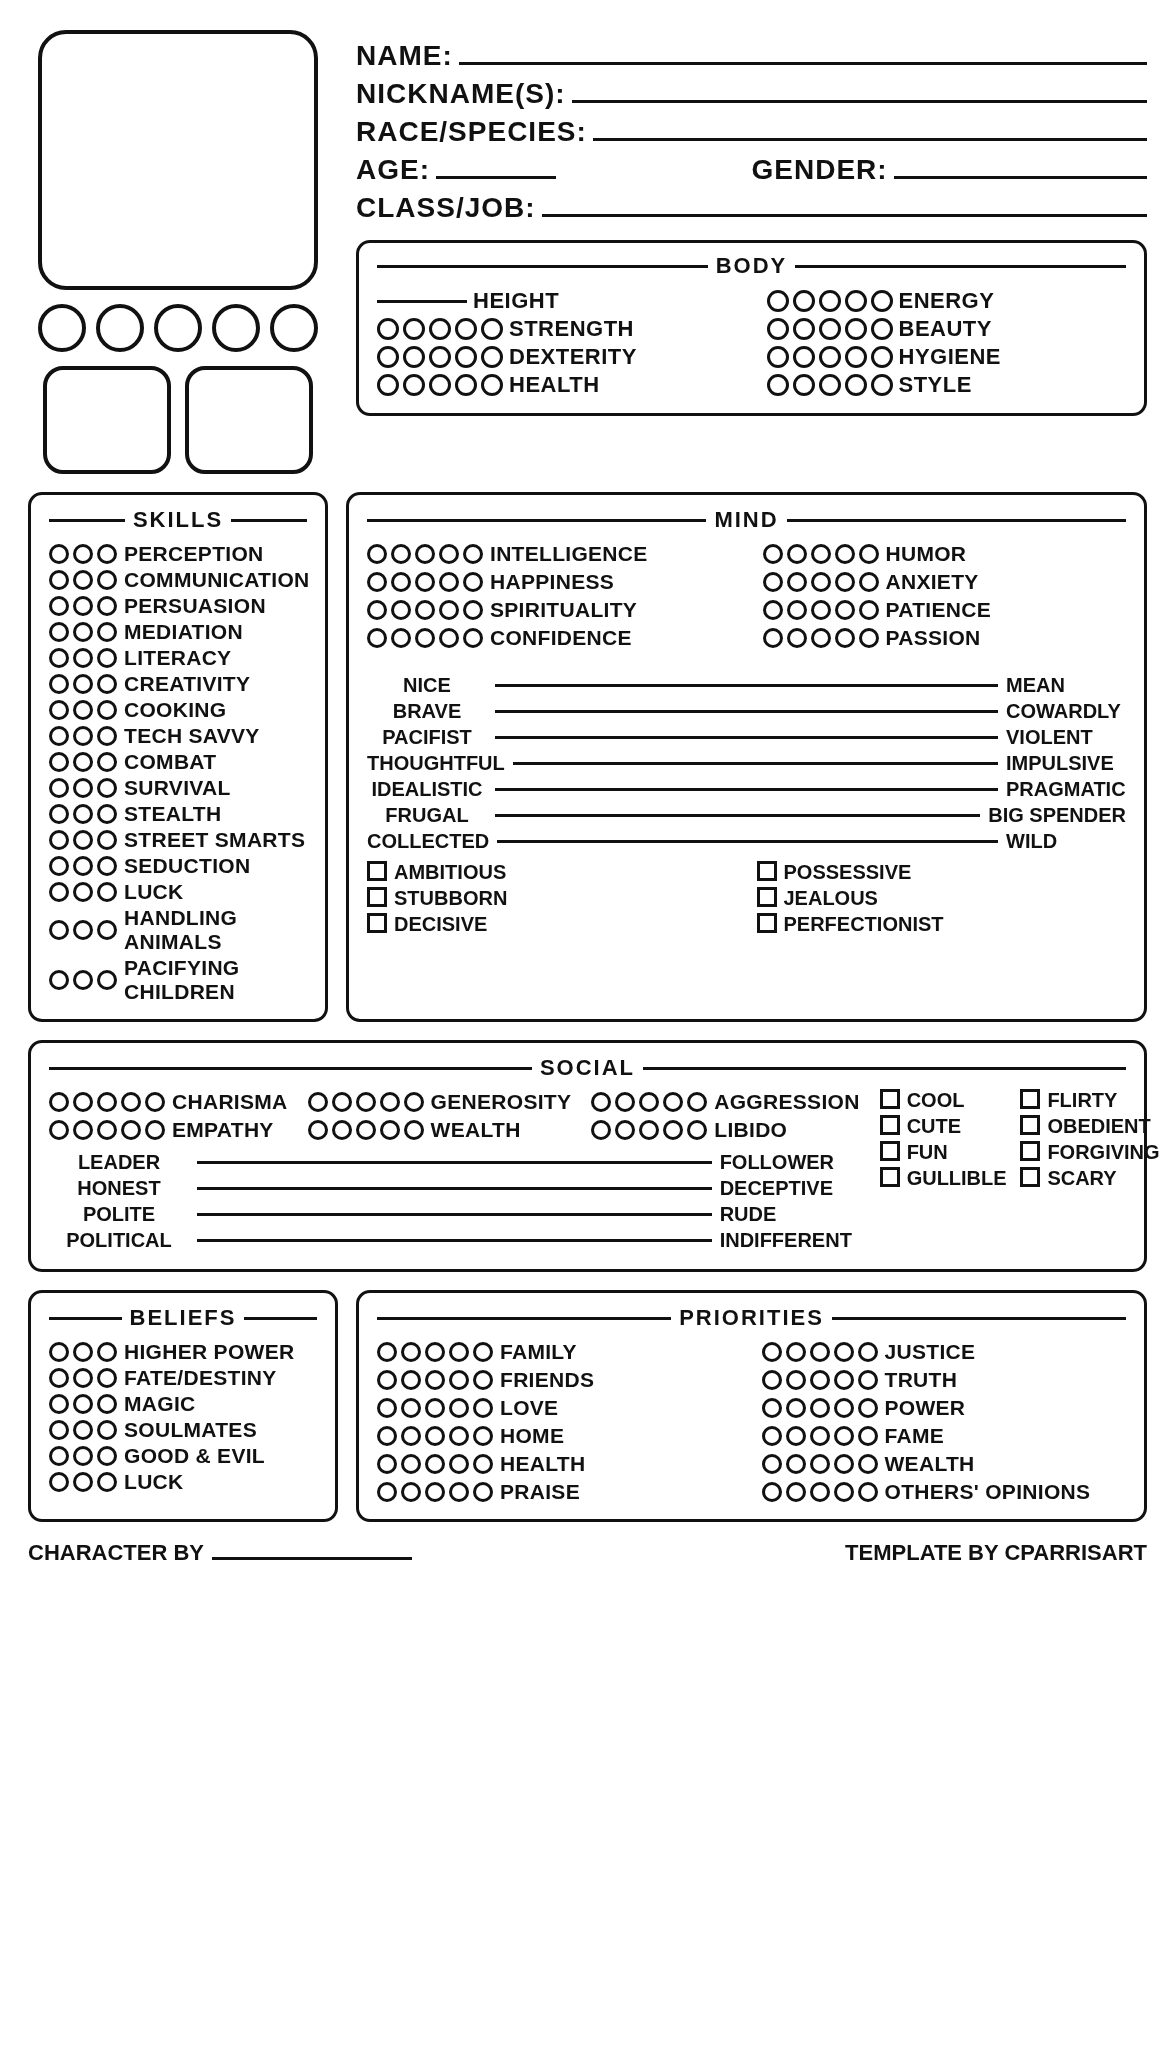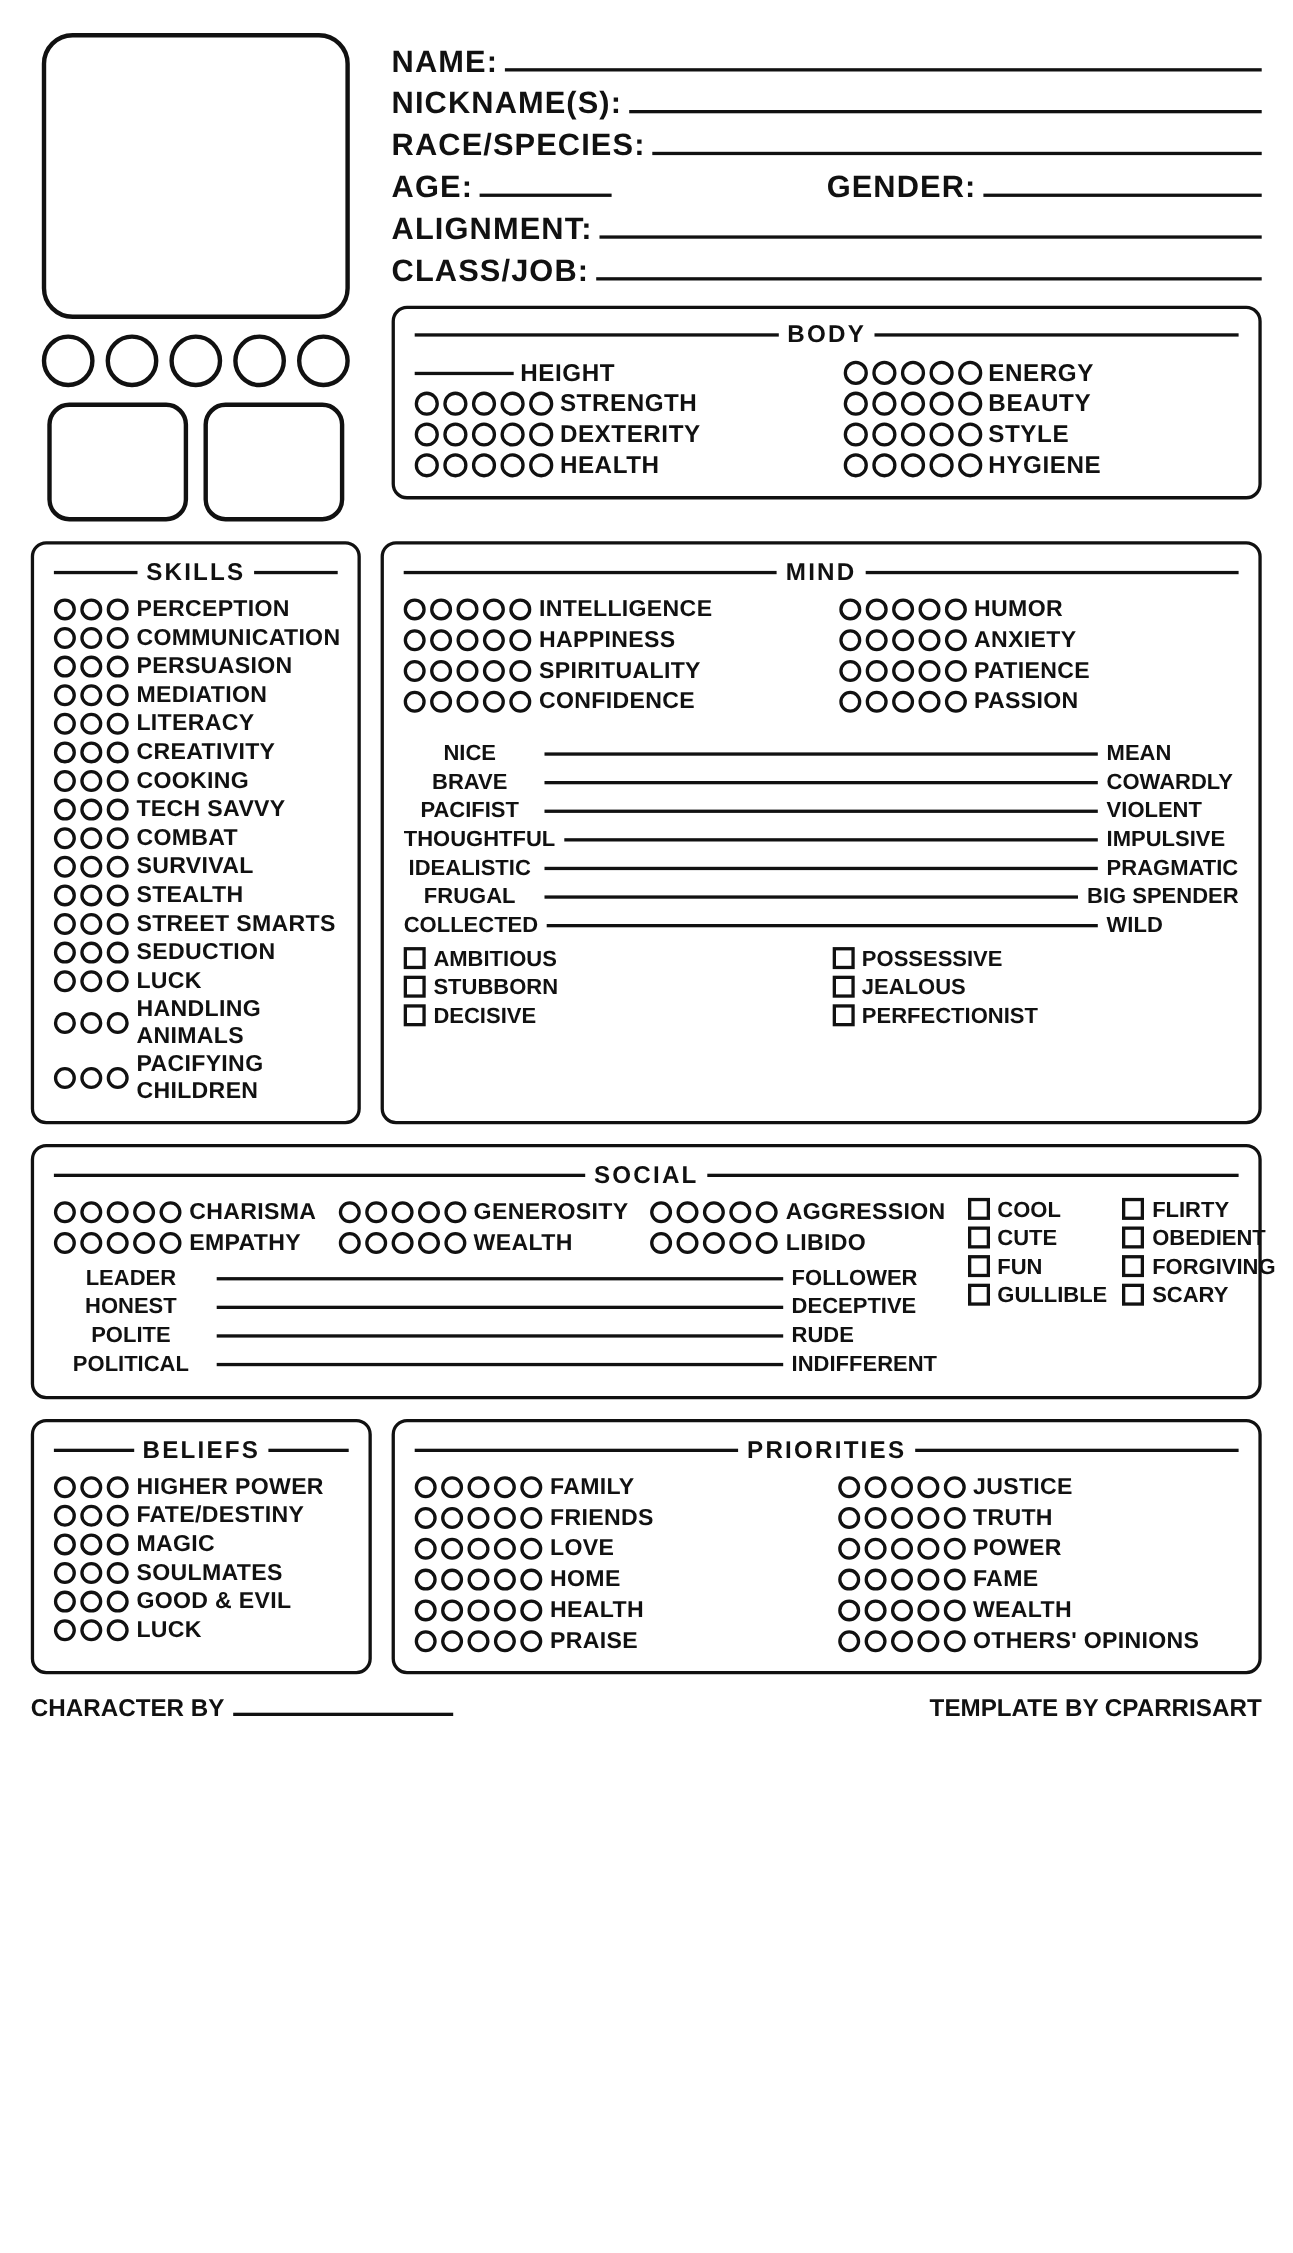--- a/index.html
+++ b/index.html
@@ -327,24 +327,20 @@
         <div class="info-row">
           <span class="info-label">Age:</span>
           <div class="info-line" style="min-width:80px;max-width:120px;"></div>
         </div>
         <div class="info-row">
           <span class="info-label">Gender:</span>
           <div class="info-line"></div>
         </div>
       </div>
       <div class="info-row">
-        <span class="info-label">Alignment:</span>
-        <div class="info-line"></div>
-      </div>
-      <div class="info-row">
         <span class="info-label">Class/Job:</span>
         <div class="info-line"></div>
       </div>
 
       <div class="body-section" style="margin-top:10px;">
         <div class="section-title-bar">
           <div class="bar"></div>
           <span class="title">Body</span>
           <div class="bar"></div>
         </div>
@@ -409,31 +405,31 @@
               <span>BEAUTY</span>
             </div>
             <div class="body-row">
               <div class="circles-5">
                 <div class="circle-o"></div>
                 <div class="circle-o"></div>
                 <div class="circle-o"></div>
                 <div class="circle-o"></div>
                 <div class="circle-o"></div>
               </div>
-              <span>STYLE</span>
+              <span>HYGIENE</span>
             </div>
             <div class="body-row">
               <div class="circles-5">
                 <div class="circle-o"></div>
                 <div class="circle-o"></div>
                 <div class="circle-o"></div>
                 <div class="circle-o"></div>
                 <div class="circle-o"></div>
               </div>
-              <span>HYGIENE</span>
+              <span>STYLE</span>
             </div>
           </div>
         </div>
       </div>
     </div>
   </div>
 
   <div class="skills-mind-row">
 
     <div class="skills-box">

